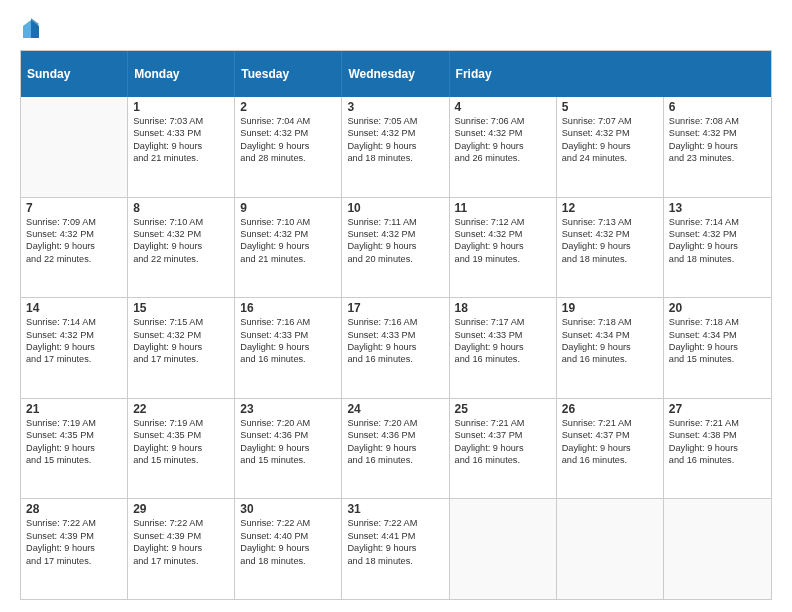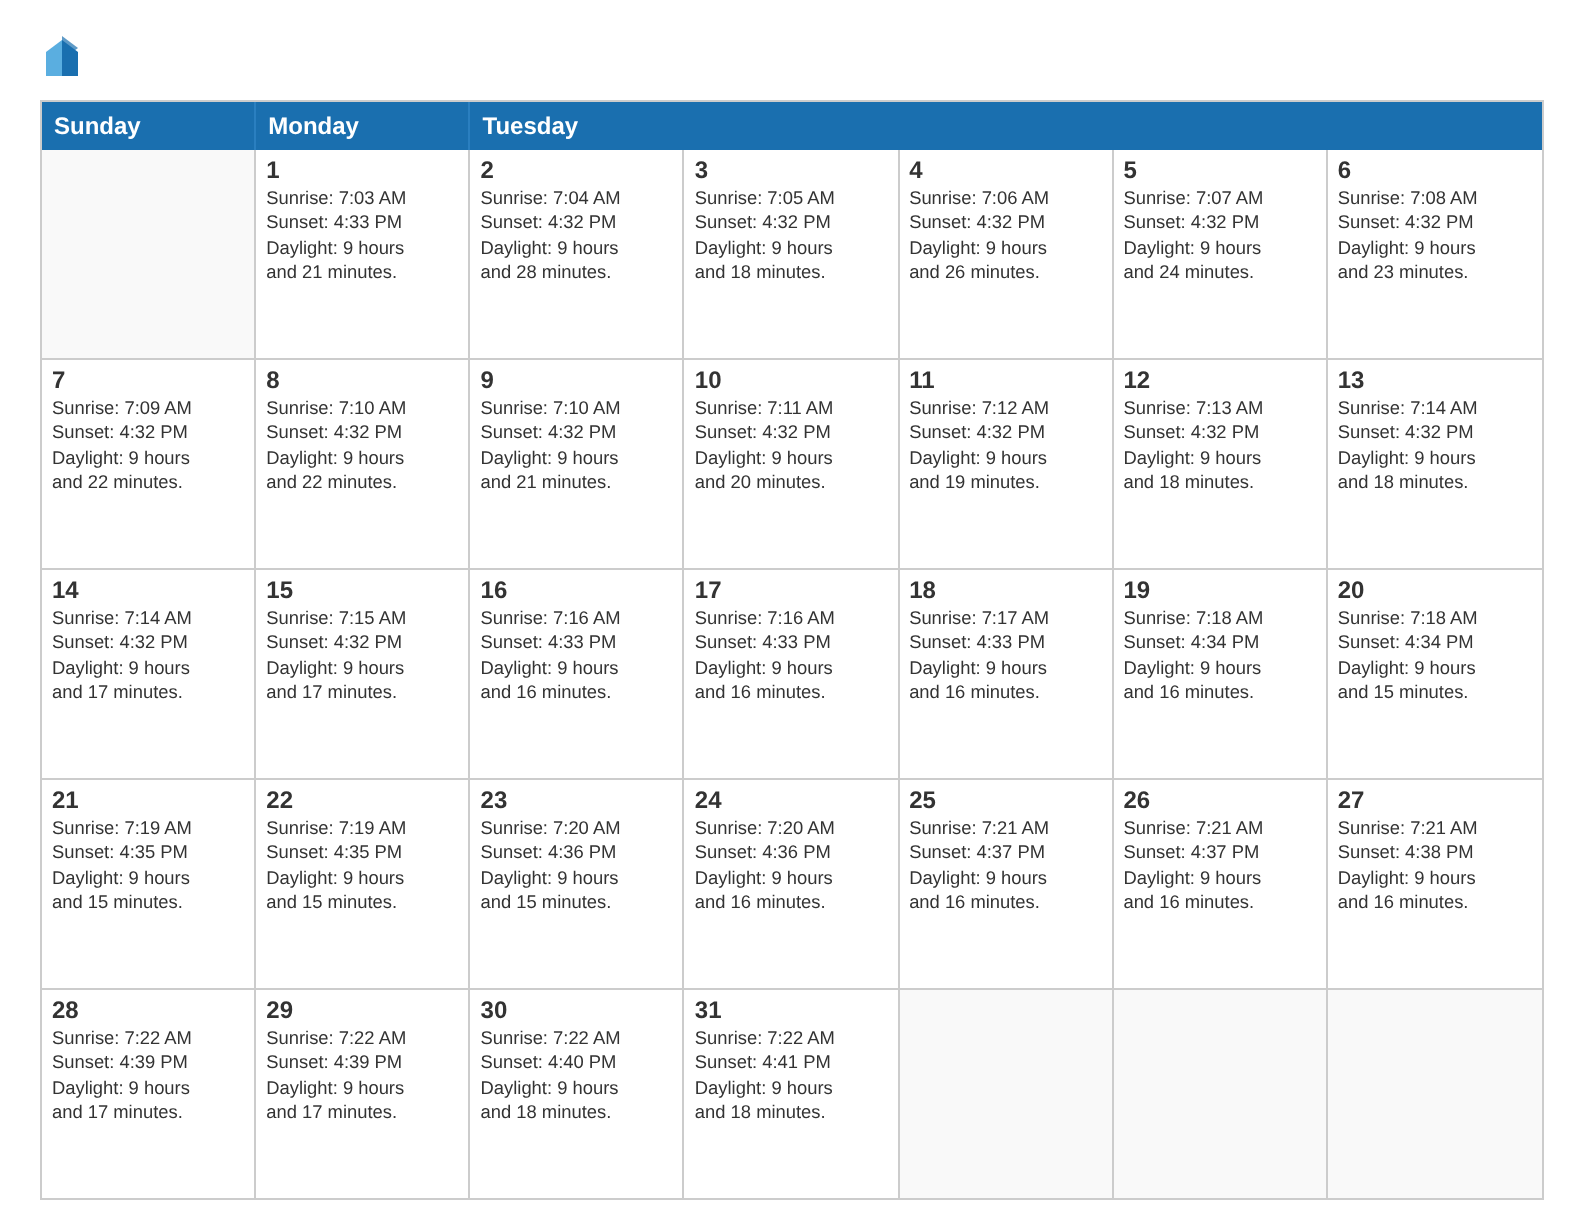--- a/index.html
+++ b/index.html
@@ -66,21 +66,21 @@
     }
     .cal-header-row {
       display: grid;
       grid-template-columns: repeat(7, 1fr);
       background: #1a6faf;
     }
     .cal-header-cell {
       color: #fff;
       font-size: 12px;
       font-weight: bold;
-      padding: 5px 6px;
+      padding: 16px 6px;
       text-align: left;
       border-right: 1px solid #2a7fc0;
     }
     .cal-header-cell:last-child { border-right: none; }
     .cal-body {
       flex: 1;
       display: flex;
       flex-direction: column;
     }
     .cal-row {
@@ -137,20 +137,22 @@
       <div class="month-title"></div>
       <div class="location-title"></div>
     </div>
   </div>
 
   <div class="calendar">
     <div class="cal-header-row">
     <div class="cal-header-cell">Sunday</div>
         <div class="cal-header-cell">Monday</div>
         <div class="cal-header-cell">Tuesday</div>
+        <div class="cal-header-cell">Wednesday</div>
+        <div class="cal-header-cell">Friday</div>
       </div>
     <div class="cal-body">
     <div class="cal-row">
           <div class="cal-cell empty"></div>
           <div class="cal-cell">
             <span class="day-num">1</span>
             <span class="cell-line">Sunrise: 7:03 AM</span>
             <span class="cell-line">Sunset: 4:33 PM</span>
             <span class="cell-line">Daylight: 9 hours</span>
             <span class="cell-line">and 21 minutes.</span>

